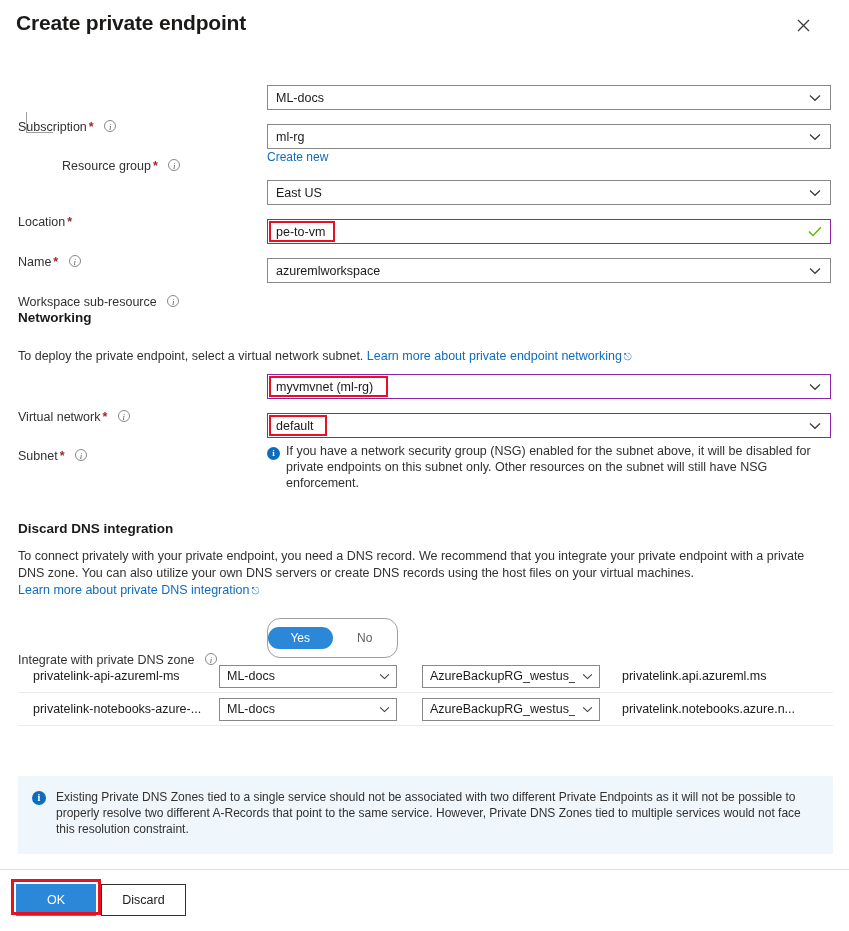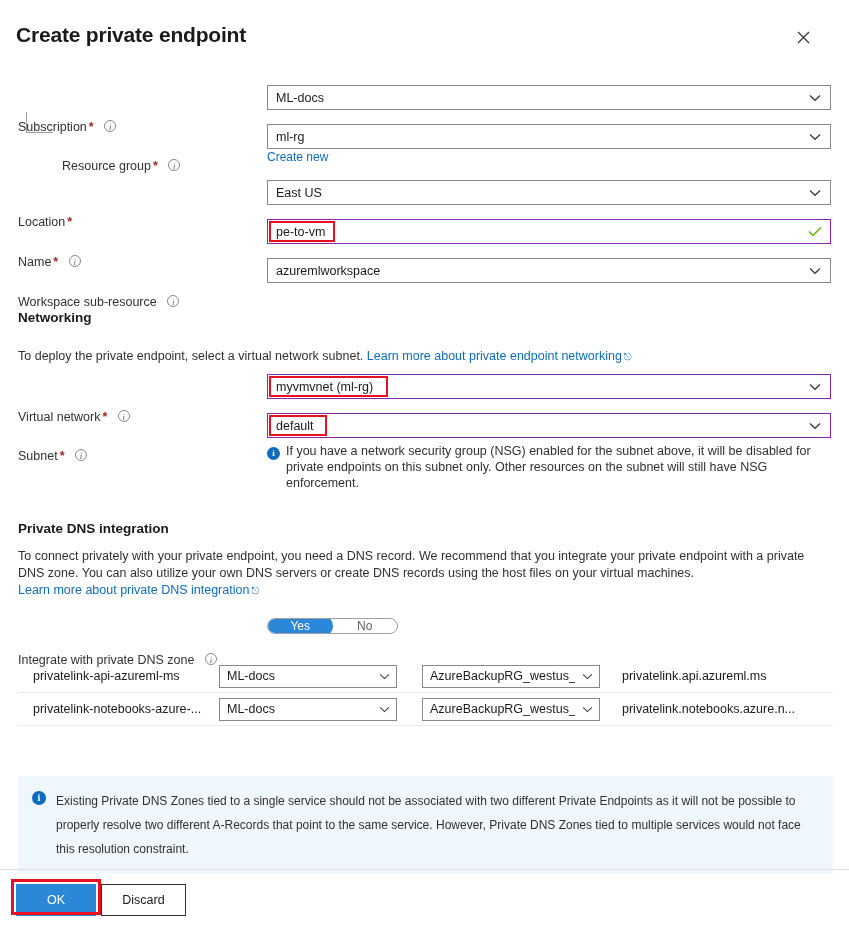--- a/index.html
+++ b/index.html
@@ -13,21 +13,21 @@
     font-family: "Liberation Sans", sans-serif;
     font-size: 12.5px;
     color: #1b1a19;
     position: relative;
     overflow: hidden;
   }
 
   
   .blade-header {
     position: absolute;
-    left: 0; top: 12px;
+    left: 0; top: 0;
     width: 830px; height: 56px;
   }
   .blade-title {
     position: absolute;
     left: 16px; top: 11px;
     font-size: 21px;
     font-weight: 600;
     letter-spacing: -0.2px;
     color: #1b1a19;
     white-space: nowrap;
@@ -176,21 +176,21 @@
     line-height: 13px;
     text-align: center;
     font-family: "Liberation Serif", serif;
     font-weight: 700;
   }
 
   
   .toggle {
     position: absolute;
     left: 267px;
-    width: 131px; height: 16px;
+    width: 131px; height: 40px;
     border: 1px solid #a19f9d;
     border-radius: 13px;
     box-sizing: border-box;
     background: #ffffff;
     display: flex;
     align-items: center;
     overflow: hidden;
     cursor: pointer;
   }
   .toggle .opt {
@@ -270,21 +270,21 @@
     min-height: 78px;
     background: #eff6fc;
     box-sizing: border-box;
     padding: 13px 14px 13px 14px;
     display: flex;
     gap: 10px;
   }
   .banner .btxt {
     font-size: 12px;
     color: #323130;
-    line-height: 24px;
+    line-height: 16px;
   }
   .banner .bico { flex: 0 0 14px; margin-top: 1px; }
   .big-dot {
     display: inline-block;
     width: 14px; height: 14px;
     border-radius: 50%;
     background: #0f6cbd;
     color: #fff;
     font-size: 10px;
     line-height: 14px;
@@ -439,21 +439,21 @@
       </svg>
   </span>
 </div>
 <div class="annot" style="left:269px;top:415px;width:58px;height:21px;"></div>
 
 <div class="note" style="top:443px;">
   <span class="note-ico"><span class="blue-dot">i</span></span>
   <span>If you have a network security group (NSG) enabled for the subnet above, it will be disabled for private endpoints on this subnet only. Other resources on the subnet will still have NSG enforcement.</span>
 </div>
 
-<div class="section-h" style="top:521px;">Private DNS integration</div>
+<div class="section-h" style="top:521px;">Discard DNS integration</div>
 <div class="para" style="top:548px;width:812px;">
   <span>To connect privately with your private endpoint, you need a DNS record. We recommend that you integrate your private endpoint with a</span>
   <span>private DNS zone. You can also utilize your own DNS servers or create DNS records using the host files on your virtual machines.</span>
 </div>
 <div style="position:absolute;left:18px;top:583px;font-size:12.5px;" class="link">
   <span>Learn more about private DNS integration</span><span class="ext-ico">⎋</span>
 </div>
 
 <div class="lbl" style="top:623px;">
   <span>Integrate with private DNS zone</span>

